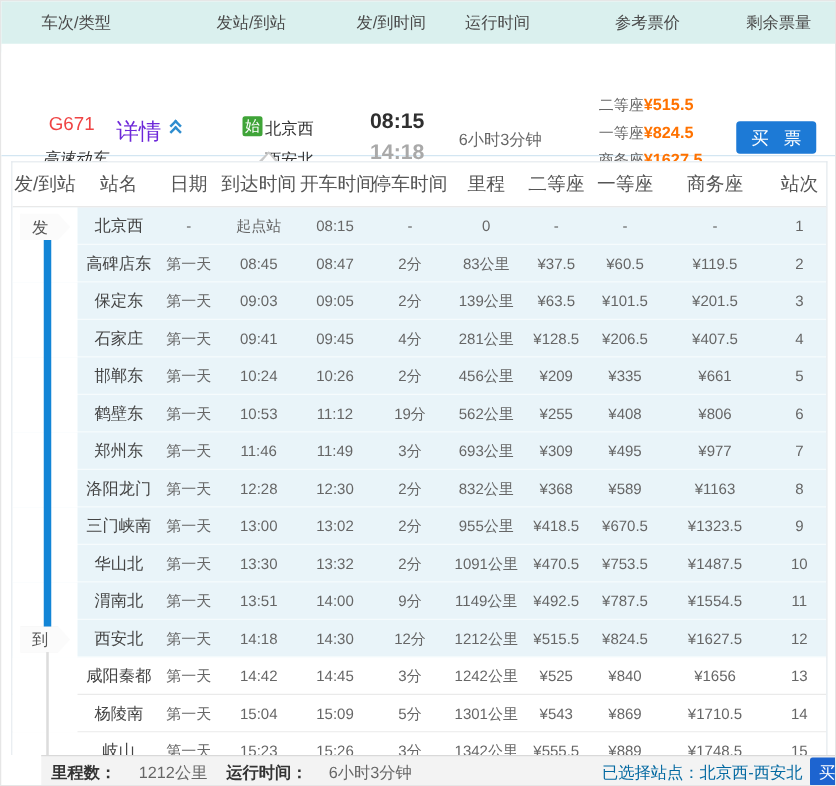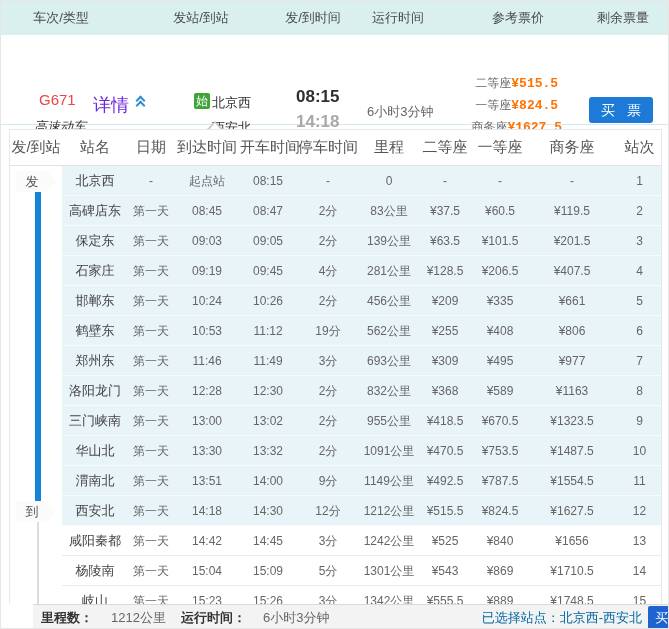--- a/index.html
+++ b/index.html
@@ -17,21 +17,21 @@
   .chevrons { position:absolute; left:134px; top:62px; width:12px; height:12px; }
   .chevrons i { position:absolute; left:2px; width:7px; height:7px; border-left:2px solid #2e8dcf; border-top:2px solid #2e8dcf; transform:rotate(45deg); }
   .chevrons i:nth-child(1){ top:0; } .chevrons i:nth-child(2){ top:5px; }
   .train-type { position:absolute; left:33px; top:83px; font-size:13px; color:#333;font-style:italic; }
   .badge-start { position:absolute; left:193px; top:58px; width:16px; height:16px; background:#3fa438; color:#fff; font-size:12px; line-height:16px; text-align:center; border-radius:2px; }
   .stn-from { position:absolute; left:211px; top:59px; font-size:13px; color:#333; }
   .stn-to   { position:absolute; left:211px; top:84px; font-size:13px; color:#333; }
   .t-dep { position:absolute; left:295px; top:52px; font-size:17px; font-weight:bold; color:#2f2f2f; }
   .t-arr { position:absolute; left:295px; top:77px; font-size:17px; font-weight:bold; color:#a9a9a9; }
   .dur { position:absolute; left:366px; top:68px; font-size:13px; color:#666; }
-  .prices { position:absolute; right:108px; top:38px; text-align:center;font-family:Liberation Mono, monospace; }
+  .prices { position:absolute; right:108px; top:38px; text-align:left; }
   .prices .pl { display:block; height:22px; line-height:22px; font-size:12px; color:#666; white-space:nowrap; }
   .prices .pl b { font-size:13px; color:#ff7200; font-weight:bold; }
   .buy-top { position:absolute; left:588px; top:62px; width:64px; height:26px; background:#1d7ad6; color:#fff; font-size:14px; letter-spacing:4px; text-align:center; line-height:26px; border-radius:3px; cursor:pointer; padding-left:4px; }
 
   
   .notch-o { position:absolute; left:206px; top:120px; width:0; height:0; border-left:8px solid transparent; border-right:8px solid transparent; border-bottom:8px solid #c9c9c9; }
   .notch-i { position:absolute; left:208px; top:122px; width:0; height:0; border-left:6px solid transparent; border-right:6px solid transparent; border-bottom:7px solid #fff; }
 
   
   .panel { position:absolute; left:8px; top:128px; width:653px; height:475px; background:#fff; border:1px solid #e3e9ee; border-bottom:none; overflow:hidden; }
@@ -149,21 +149,21 @@
     <span>139公里</span>
     <span>¥63.5</span>
     <span>¥101.5</span>
     <span>¥201.5</span>
     <span>3</span>
   </div>
       <div class="grid-row row seg">
     <span class="gut"></span>
     <span class="st">石家庄</span>
     <span>第一天</span>
-    <span>09:19</span>
+    <span>09:41</span>
     <span>09:45</span>
     <span>4分</span>
     <span>281公里</span>
     <span>¥128.5</span>
     <span>¥206.5</span>
     <span>¥407.5</span>
     <span>4</span>
   </div>
       <div class="grid-row row seg">
     <span class="gut"></span>

